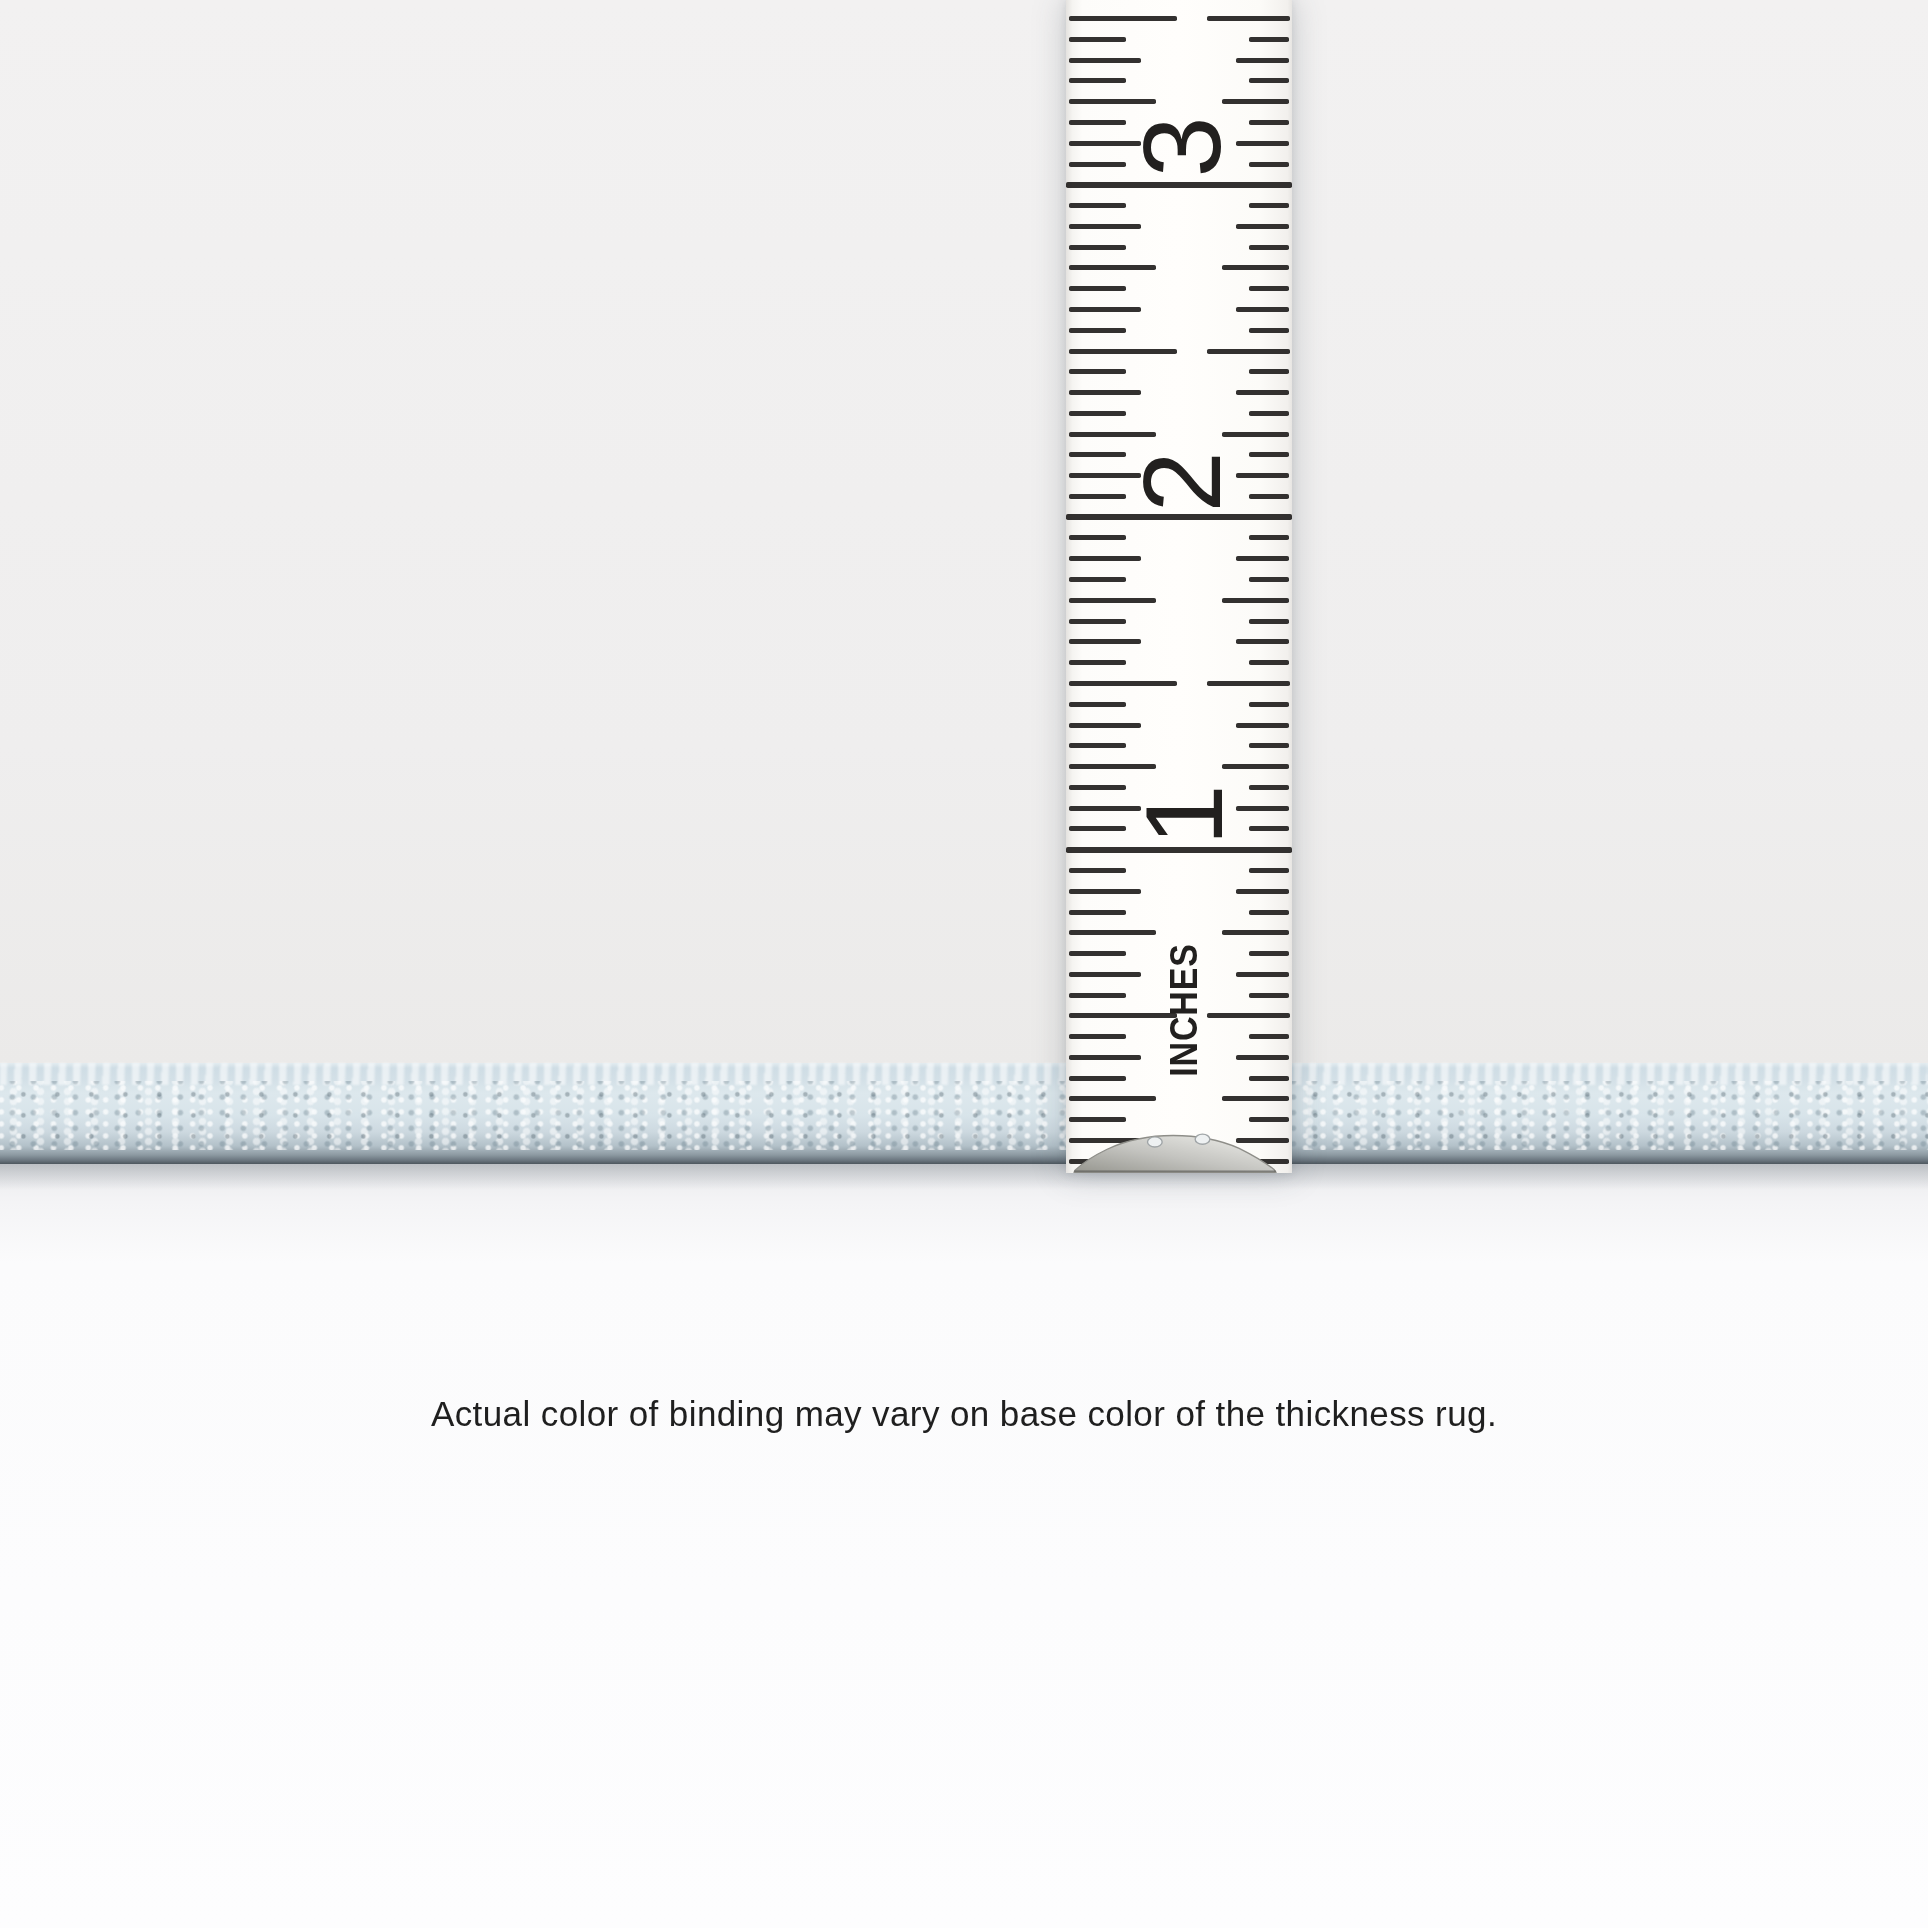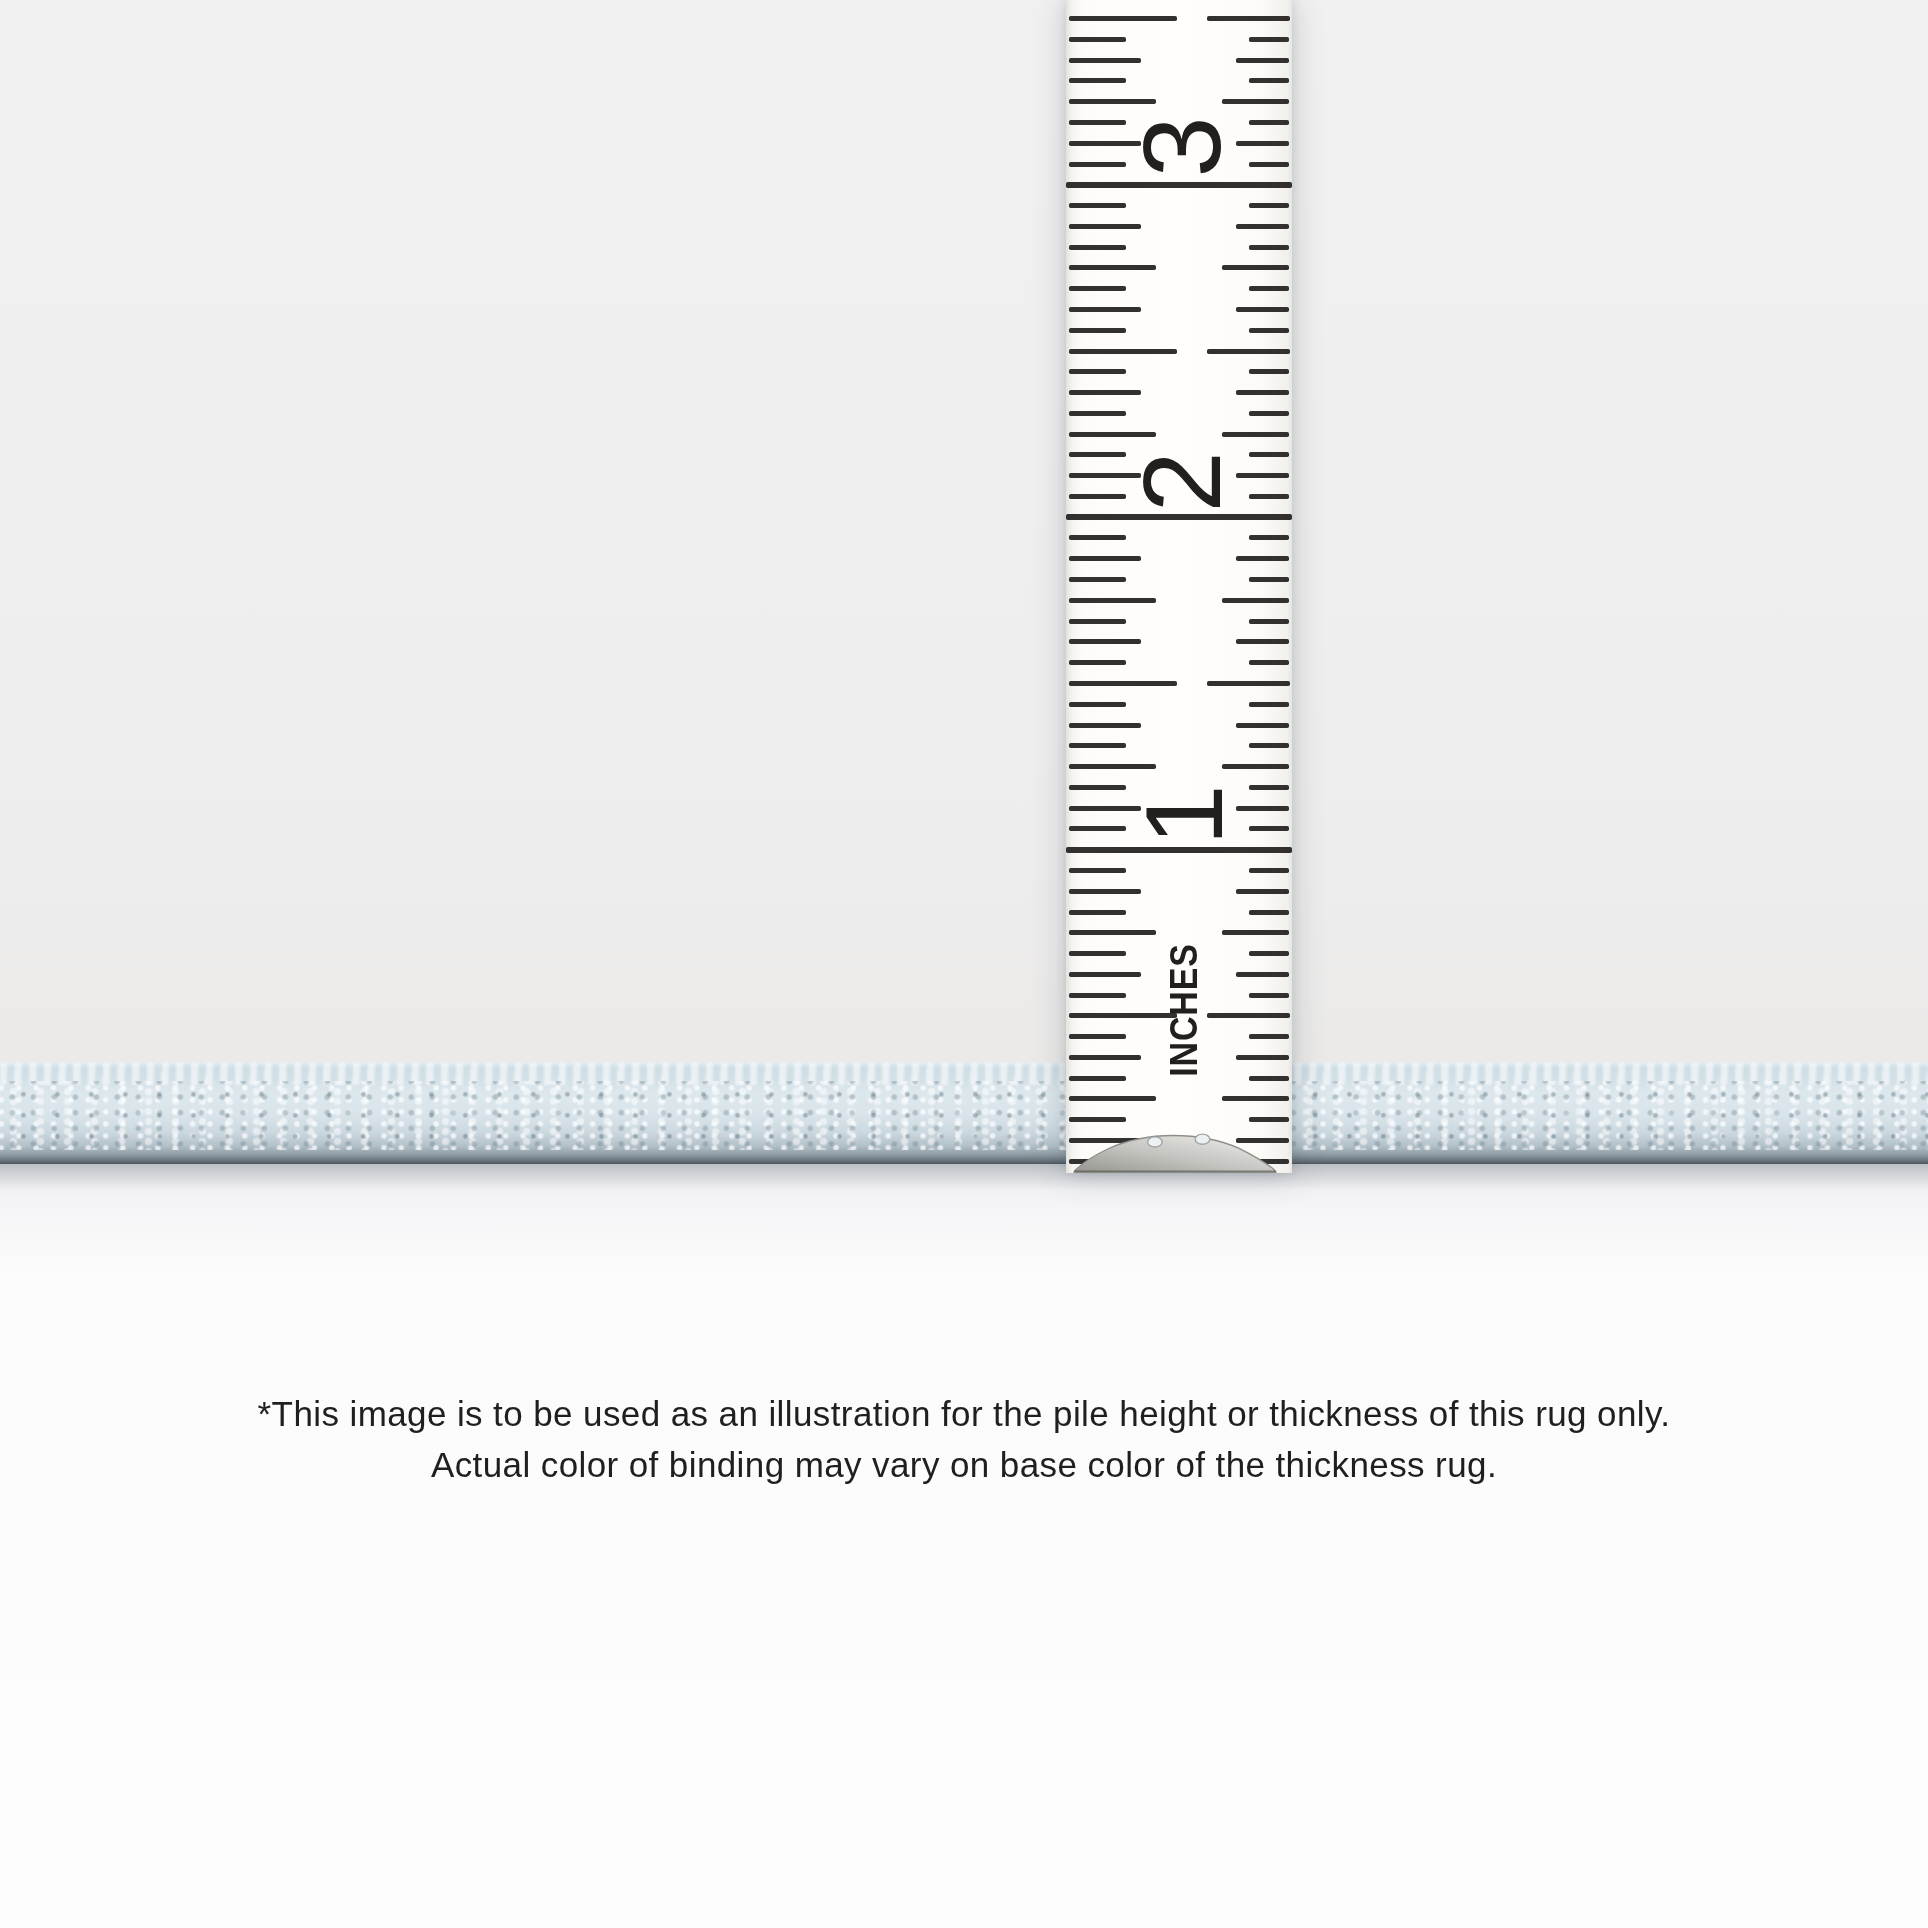--- a/index.html
+++ b/index.html
@@ -208,18 +208,17 @@
         </linearGradient>
       </defs>
       <path d="M2,46 L222,46 L220,43 Q206,32 182,20 Q150,6 110,6 Q70,6 38,21 Q15,32 3,44 Z" fill="url(#metal)" stroke="#8e8e89" stroke-width="1.5"></path>
       <rect x="2" y="44" width="220" height="2.5" fill="rgba(70,70,66,.45)"></rect>
       <ellipse cx="90" cy="13" rx="8" ry="5.5" fill="#eef1f2" stroke="#a0a5a7" stroke-width="1.5"></ellipse>
       <ellipse cx="142" cy="10" rx="8" ry="5.5" fill="#eef1f2" stroke="#a0a5a7" stroke-width="1.5"></ellipse>
     </svg>
   </div>
 
   <div class="disclaimer">
-    <div>*This image is to be used as an illustration for the pile height or thickness of this rug only.</div>
     <div>Actual color of binding may vary on base color of the thickness rug.</div>
   </div>
 
 </div>
 
 
 </body></html>

